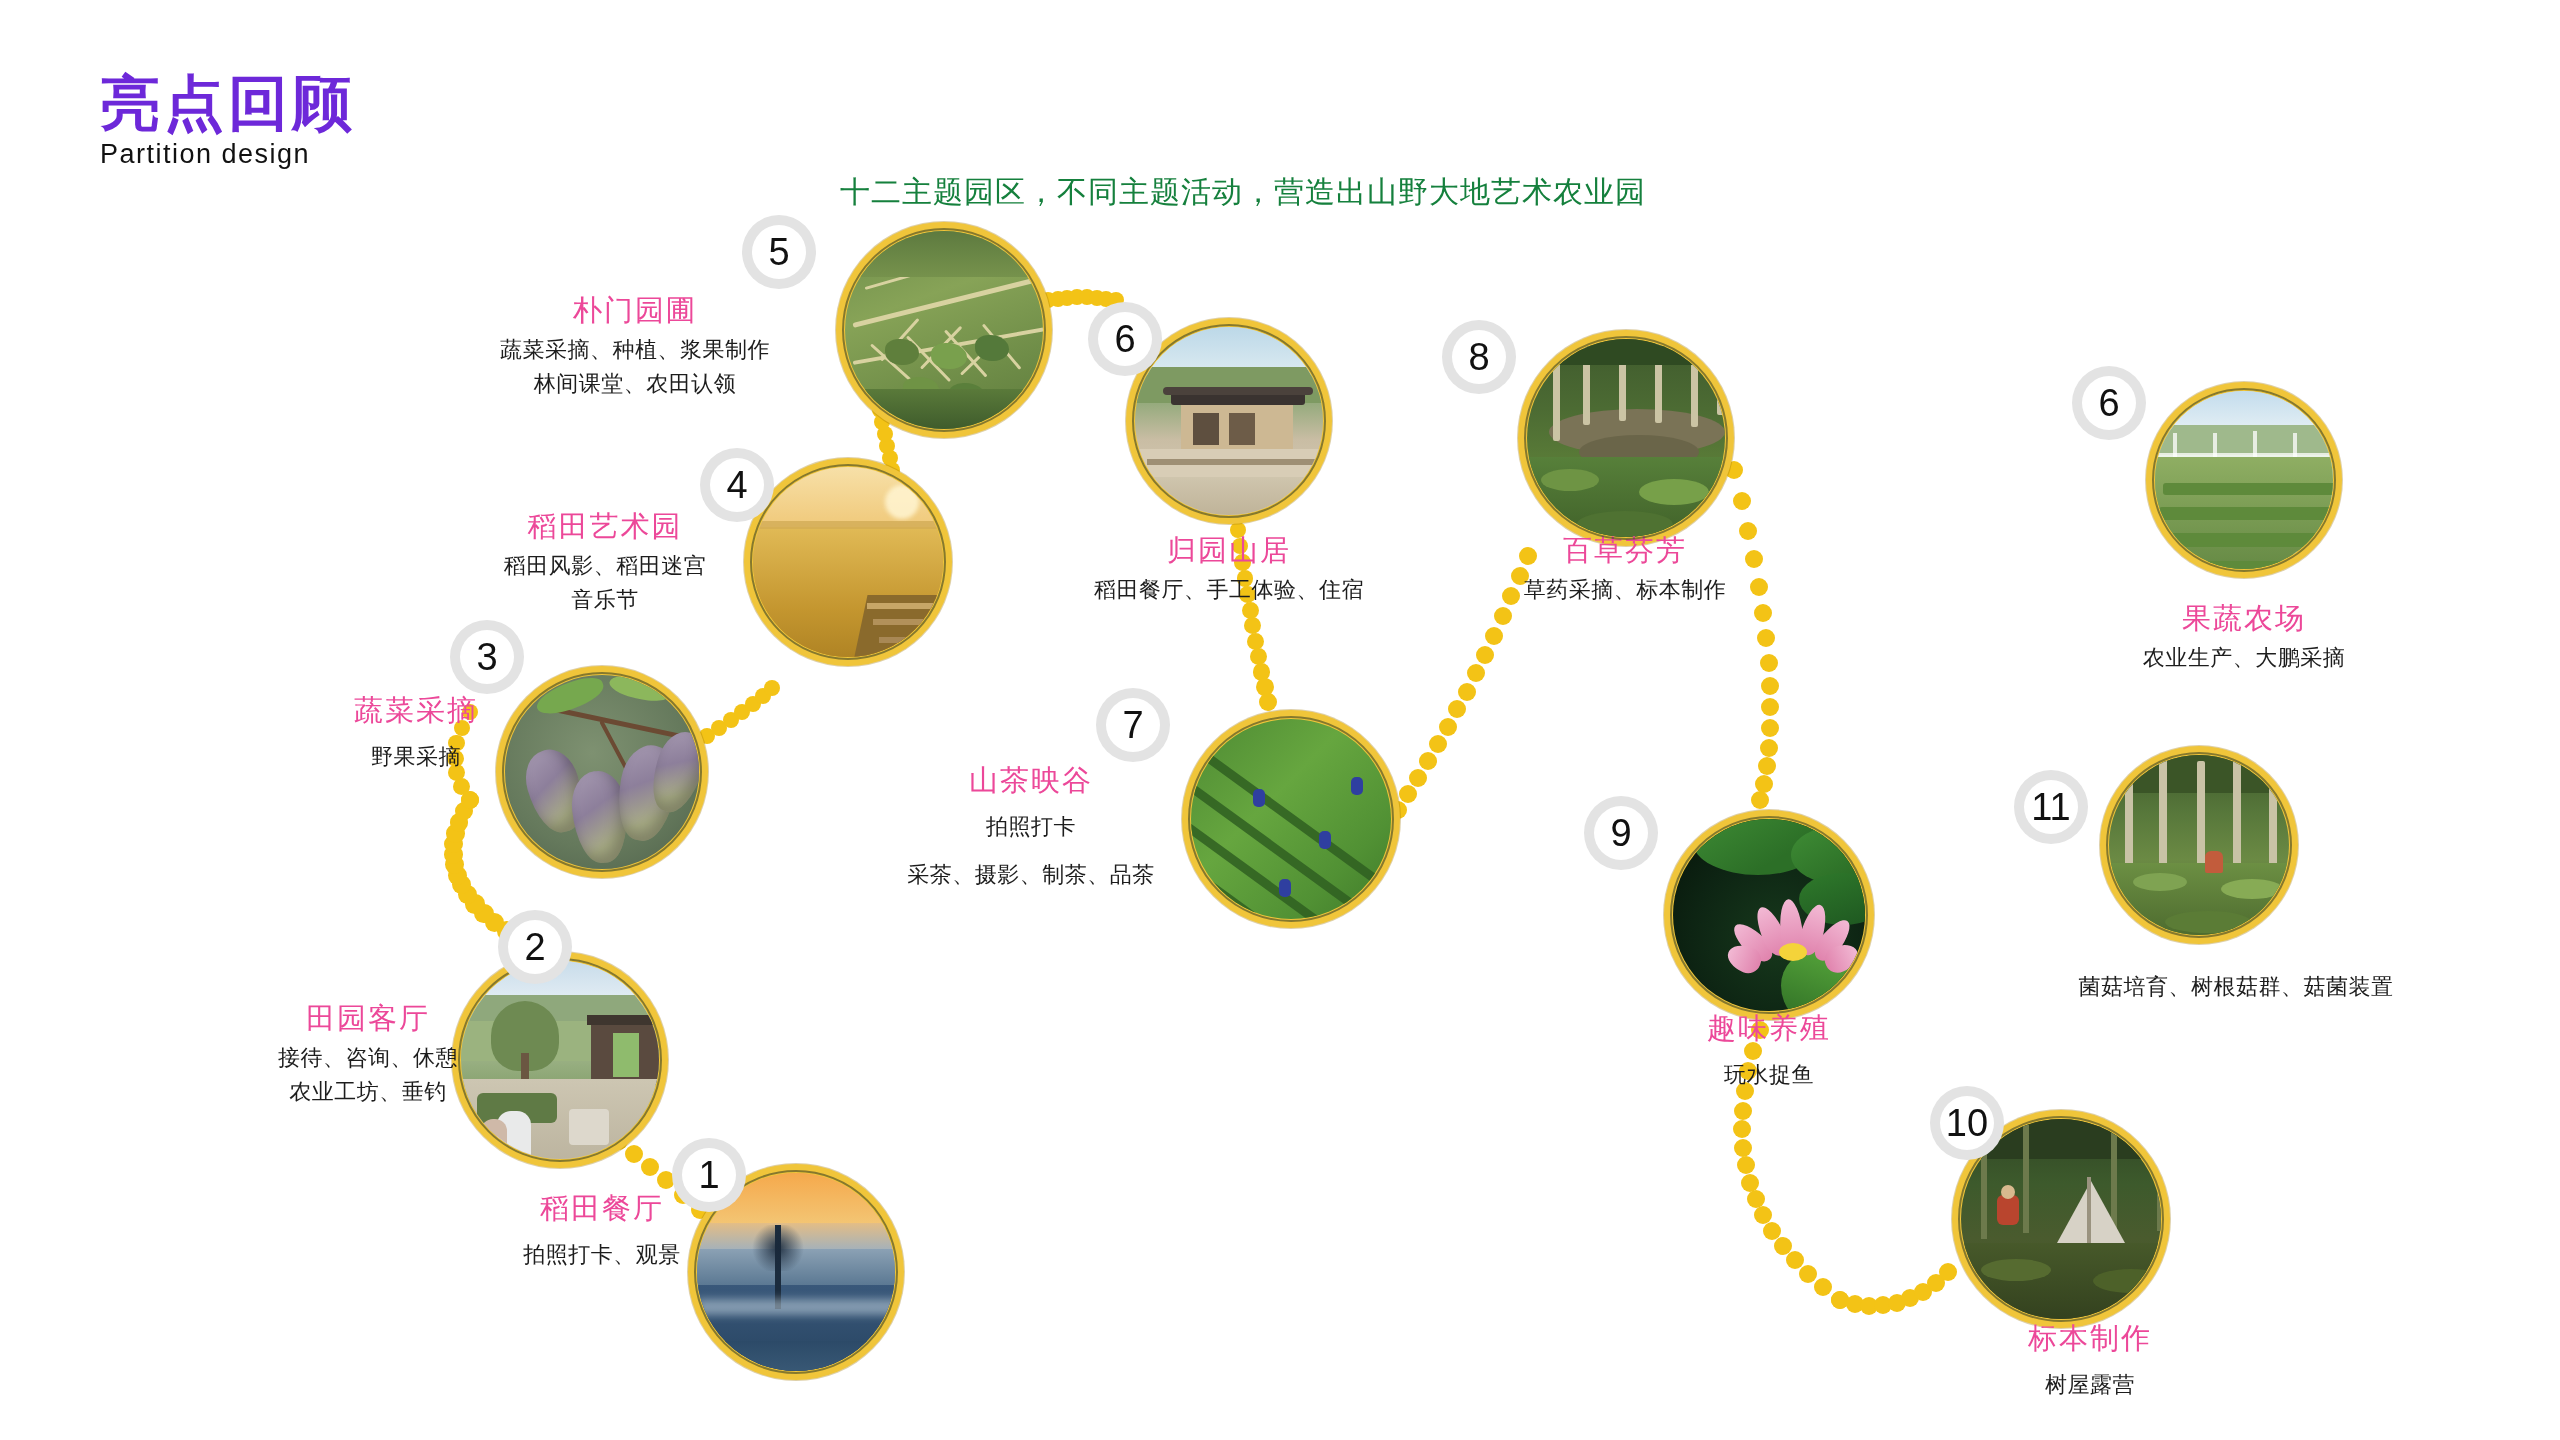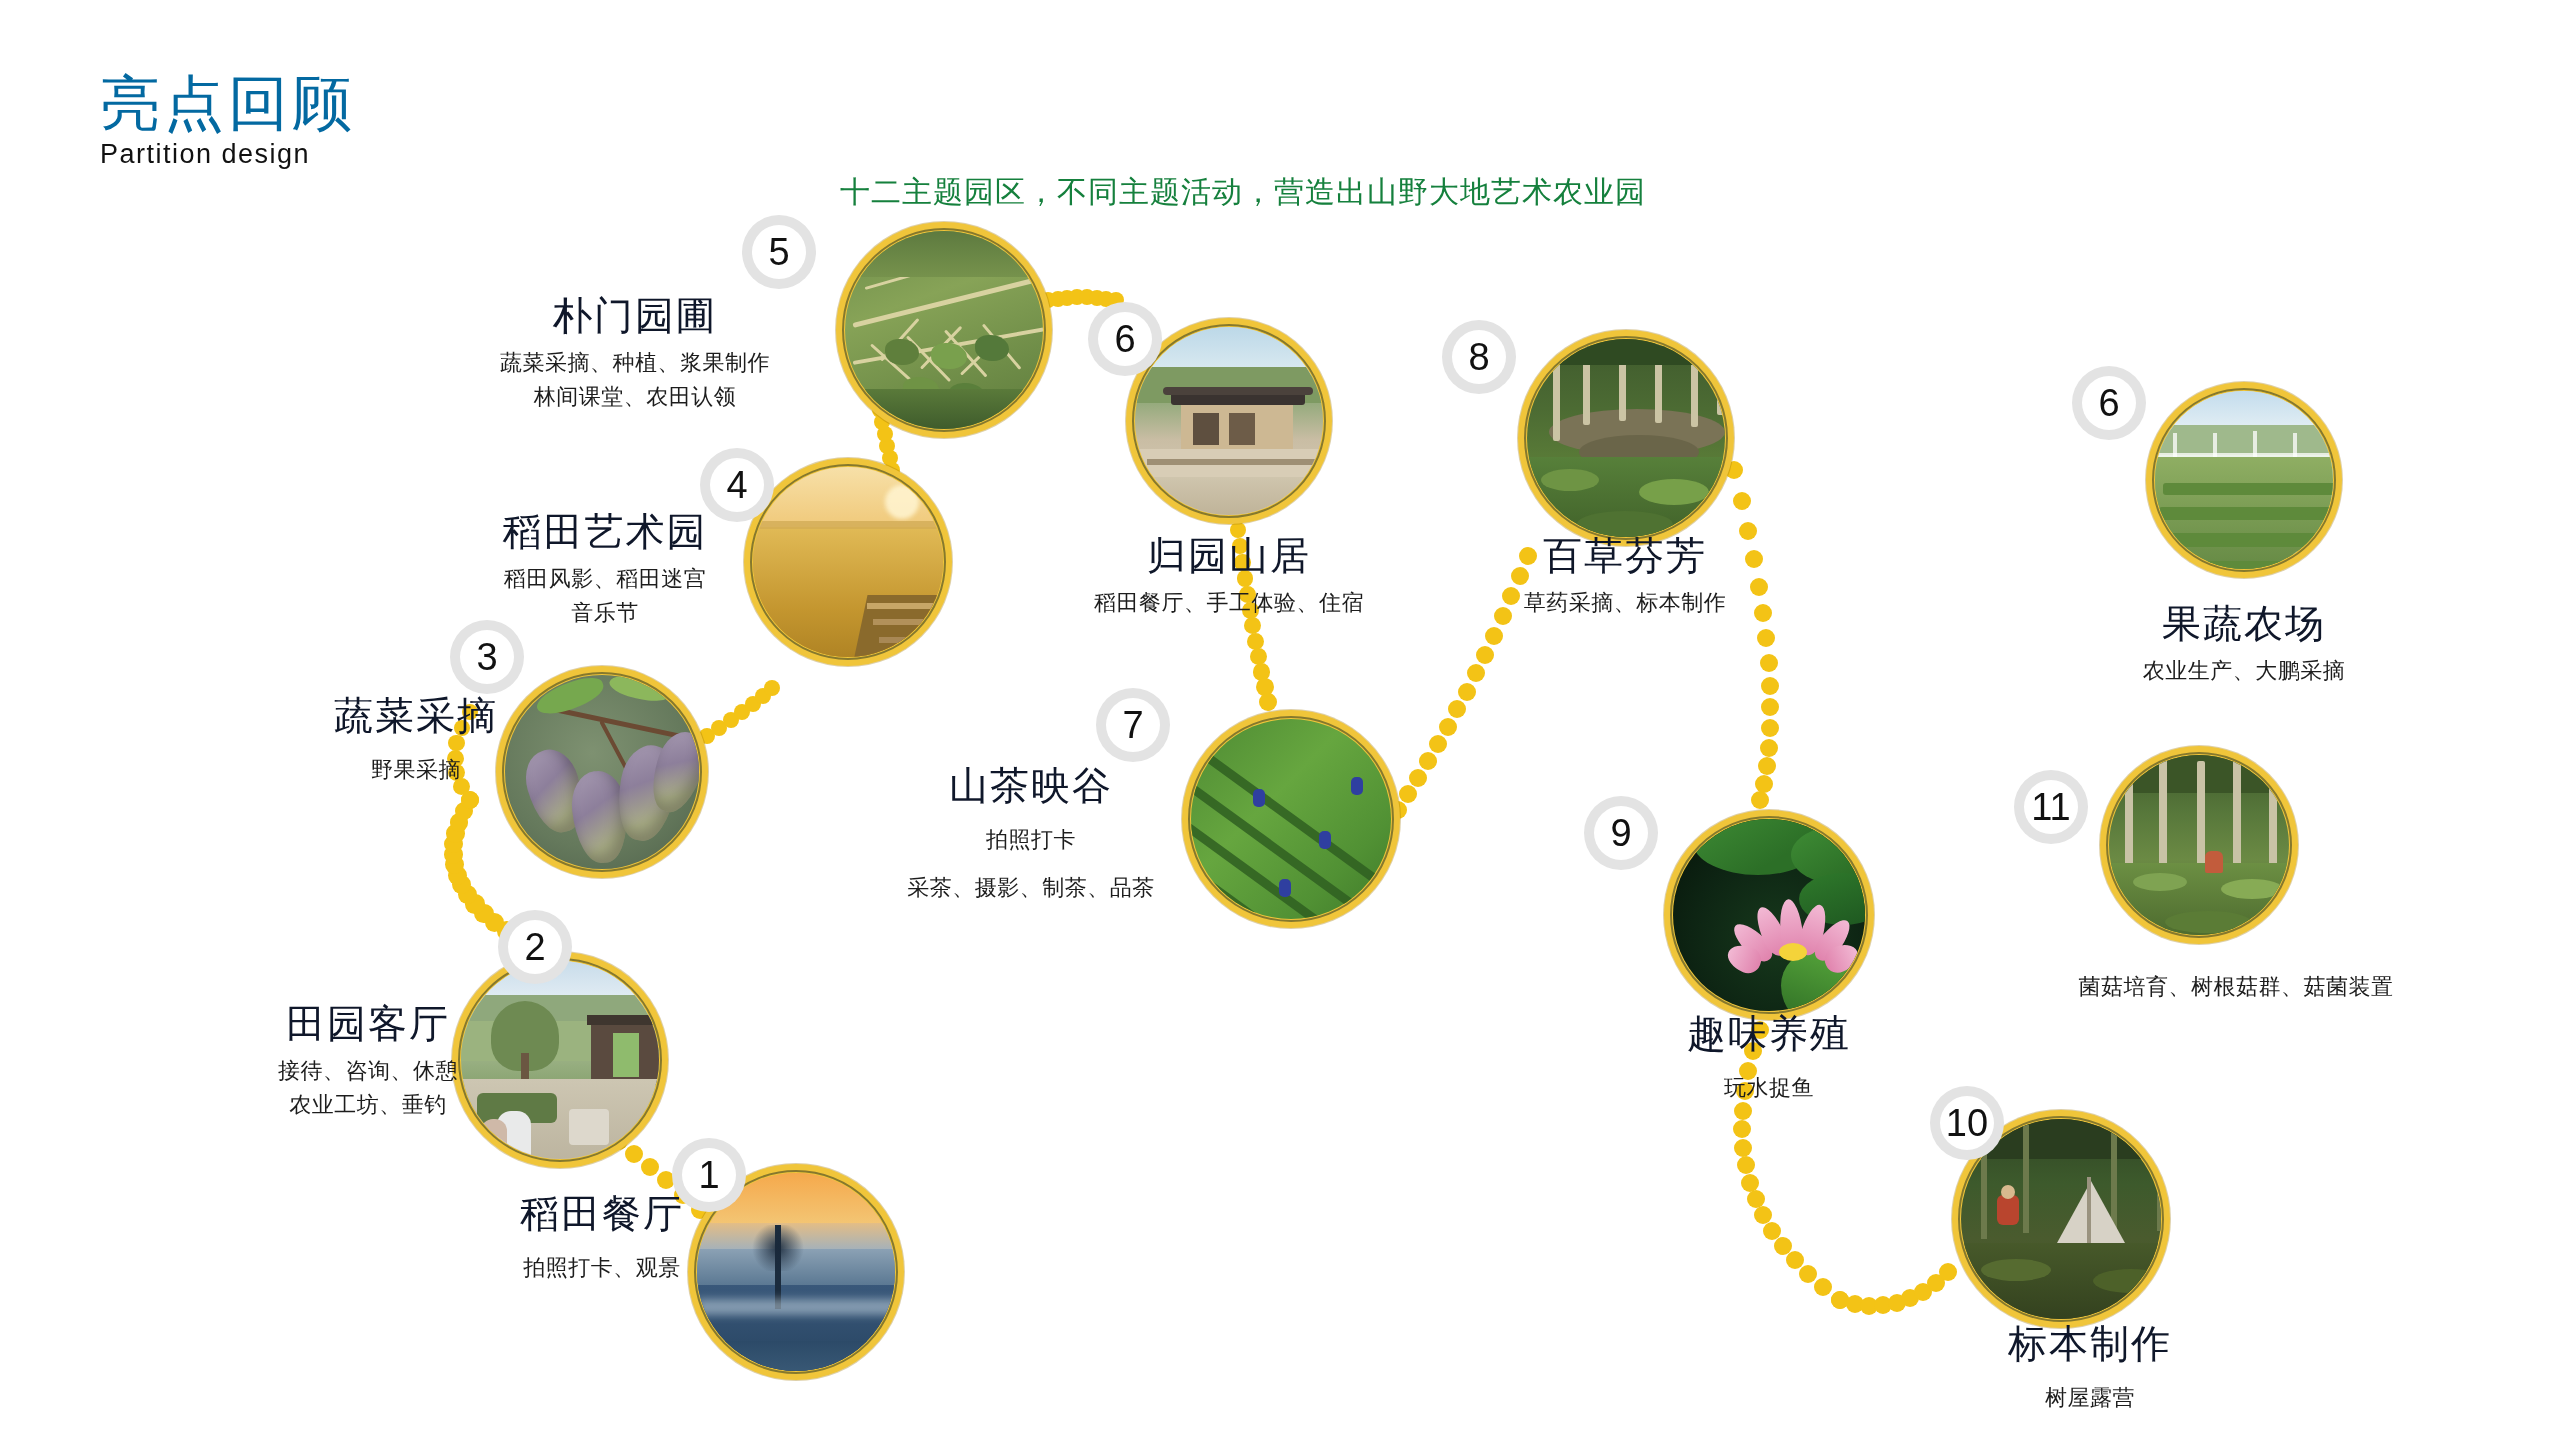--- a/index.html
+++ b/index.html
@@ -10,22 +10,22 @@
     font-family:"Liberation Sans","DejaVu Sans",sans-serif;
     color:#1a1a1a;
     overflow:hidden;
     position:relative;
   }
   #stage{position:absolute;left:0;top:0;width:2560px;height:1440px;}
 
   
   .hdr{position:absolute;left:100px;top:72px;}
   .hdr .zh{
-    font-size:60px;font-weight:400;letter-spacing:4px;line-height:1.05;
-    color:#0369a1;
+    font-size:60px;font-weight:700;letter-spacing:4px;line-height:1.05;
+    color:#6d28d9;
   }
   .hdr .en{
     font-size:27px;font-weight:400;letter-spacing:1.5px;color:#111;
     margin-top:4px;
   }
   .subtitle{
     position:absolute;top:172px;left:840px;
     font-size:30px;font-weight:500;letter-spacing:1px;color:#15803d;
     white-space:nowrap;
   }
@@ -59,21 +59,21 @@
     z-index:8;
   }
   .badge::before{
     content:"";position:absolute;width:54px;height:54px;border-radius:50%;
     background:#ffffff;
   }
   .badge span{position:relative;font-size:38px;line-height:1;color:#111;font-weight:400;}
 
   
   .cap{position:absolute;text-align:center;}
-  .cap .t{font-size:39px;font-weight:500;color:#0f172a;letter-spacing:2px;line-height:1.25;white-space:nowrap;}
+  .cap .t{font-size:29px;font-weight:500;color:#ec4899;letter-spacing:2px;line-height:1.25;white-space:nowrap;}
   .cap .d{font-size:22px;font-weight:400;color:#1d1d1d;letter-spacing:.5px;line-height:1.55;white-space:nowrap;margin-top:5px;}
 
   
   .aerial{background:linear-gradient(160deg,#6e8d4a 0%,#87a357 35%,#6f8d48 70%,#5d7a3c 100%);}
   .aerial .leafline{background:#d8d2a0;height:5px;border-radius:3px;transform-origin:left center;}
   .aerial .blk{border-radius:40% 55% 45% 50%;}
 
   
   .rice{background:linear-gradient(180deg,#f4d488 0%,#f0c96d 28%,#d9aa45 48%,#c8932f 70%,#b5801f 100%);}
 

